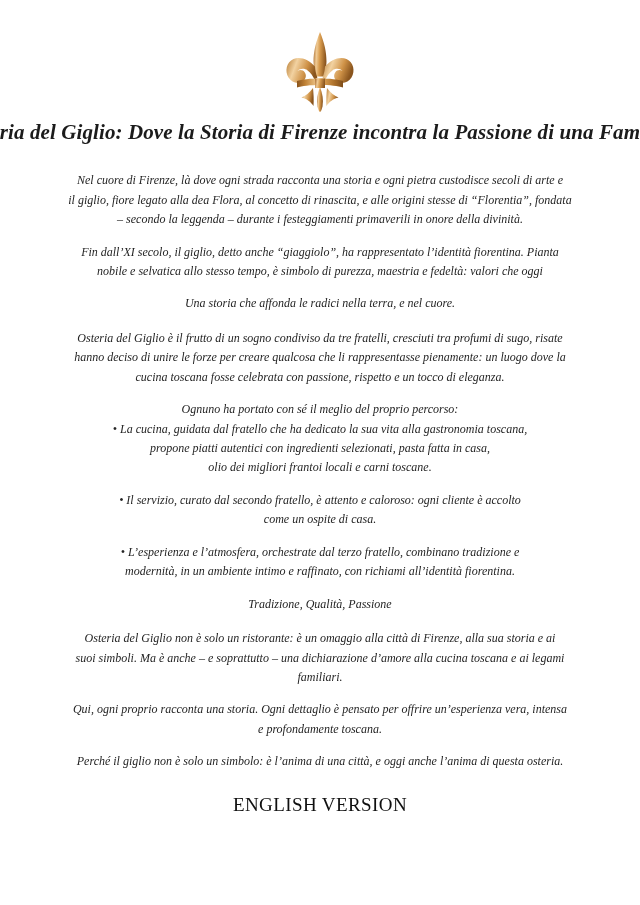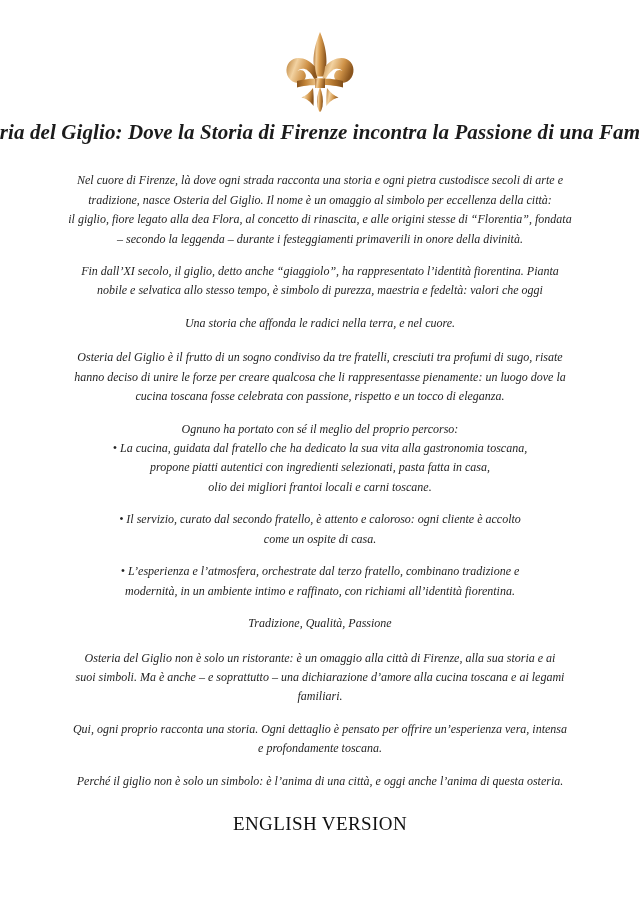--- a/index.html
+++ b/index.html
@@ -132,21 +132,20 @@
       <path d="M38 57 C35.5 63 34.5 70 35.5 76.5 C36.3 80 37.2 81.5 38 82 C38.8 81.5 39.7 80 40.5 76.5 C41.5 70 40.5 63 38 57 Z" fill="url(#gGoldV)"></path>
     </svg>
   </div>
 
   <h1 class="doc-title">Osteria del Giglio: Dove la Storia di Firenze incontra la Passione di una Famiglia</h1>
 
   <div class="body-copy">
 
     <p class="para">
       <span class="ln">Nel cuore di Firenze, là dove ogni strada racconta una storia e ogni pietra custodisce secoli di arte e</span>
-      <span class="ln">tradizione, nasce Osteria del Giglio. Il nome è un omaggio al simbolo per eccellenza della città:</span>
       <span class="ln">il giglio, fiore legato alla dea Flora, al concetto di rinascita, e alle origini stesse di “Florentia”, fondata</span>
       <span class="ln">– secondo la leggenda – durante i festeggiamenti primaverili in onore della divinità.</span>
     </p>
 
     <p class="para narrow">
       <span class="ln">Fin dall’XI secolo, il giglio, detto anche “giaggiolo”, ha rappresentato l’identità fiorentina. Pianta</span>
       <span class="ln">nobile e selvatica allo stesso tempo, è simbolo di purezza, maestria e fedeltà: valori che oggi</span>
     </p>
 
     <p class="para solo">

